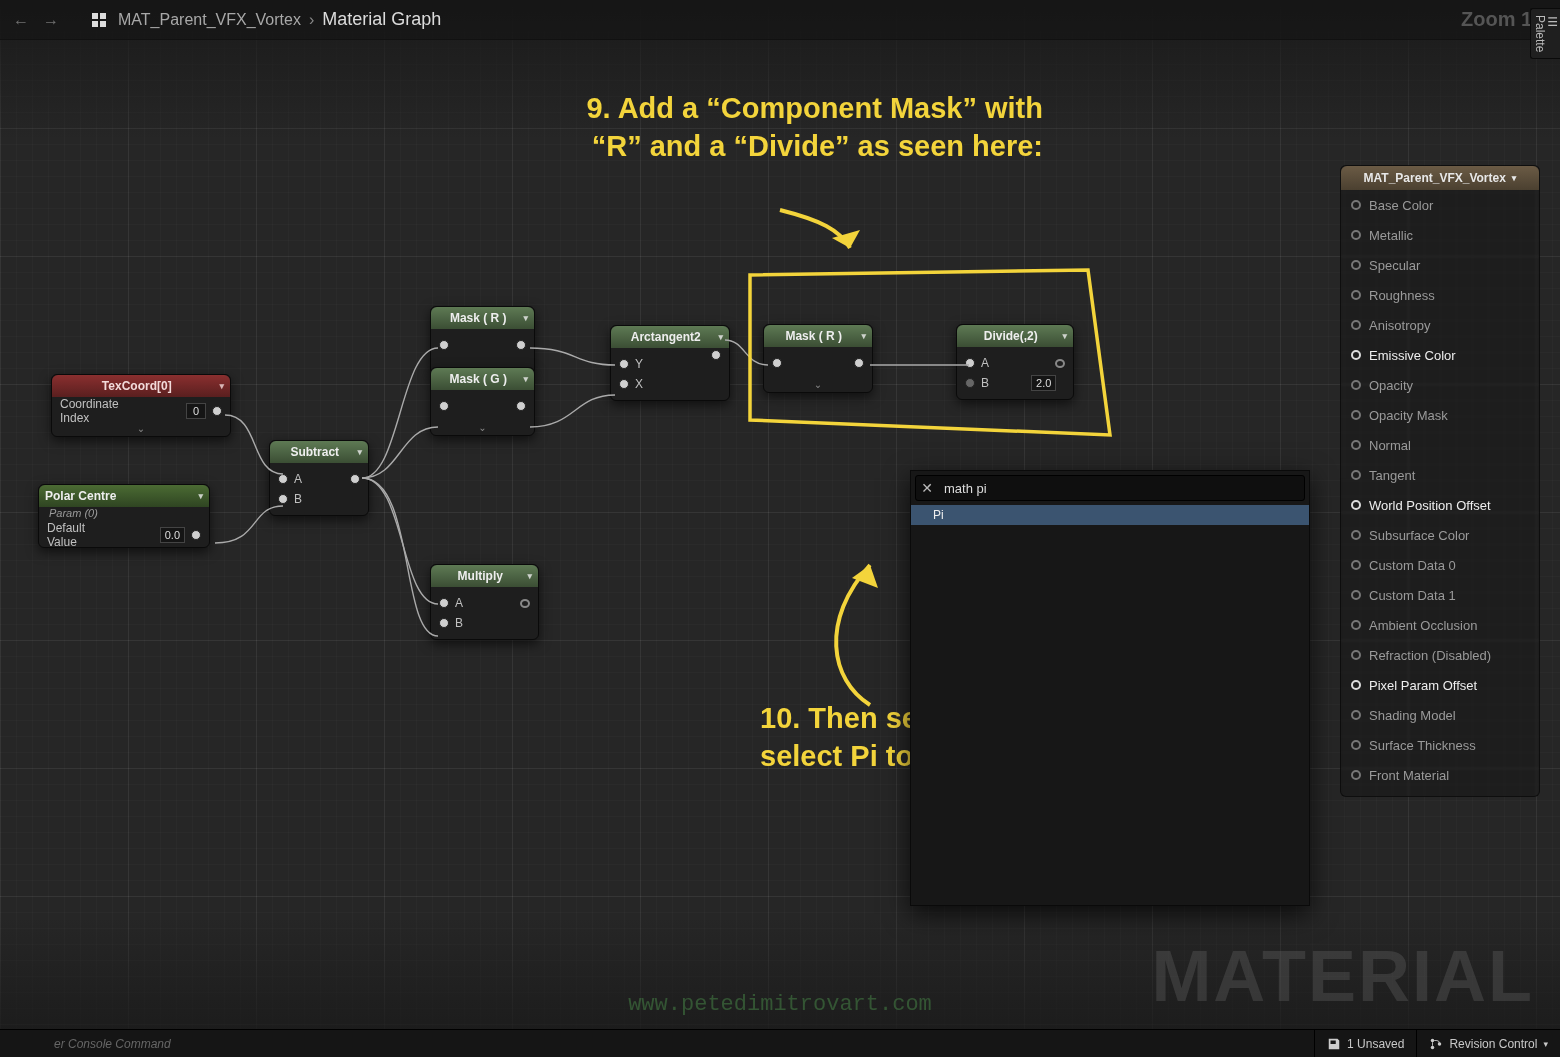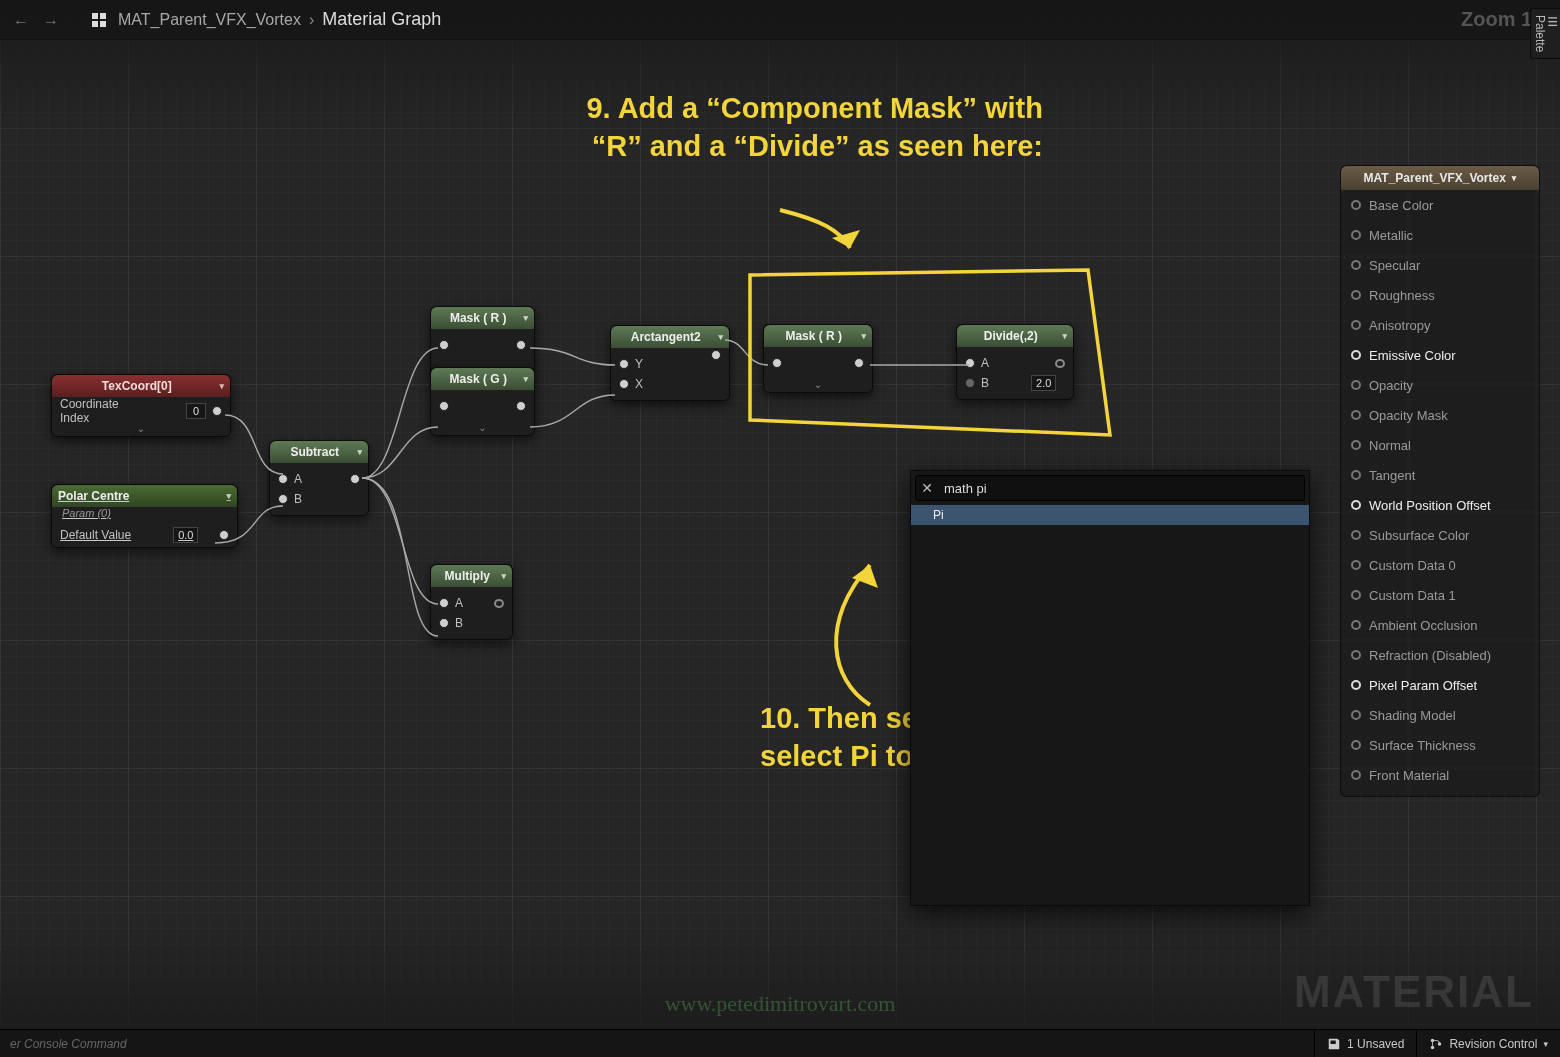--- a/index.html
+++ b/index.html
@@ -74,26 +74,26 @@
   .popup { position:absolute; left:910px; top:470px; width:400px; background:#171717; border:1px solid #0a0a0a; box-shadow:0 8px 24px rgba(0,0,0,.7); z-index:15; }
   .popup-search { display:flex; align-items:center; height:26px; background:#0f0f0f; border:1px solid #000; margin:4px; border-radius:3px; }
   .popup-search .x { width:22px; text-align:center; color:#bbb; cursor:pointer; font-size:14px; }
   .popup-search input { flex:1; background:transparent; border:none; color:#ddd; font-size:13px; padding:0 6px; }
   .popup-cat { padding:2px 8px; font-size:12px; color:#aaa; background:#222; }
   .popup-cat::before { content:"▾ "; font-size:9px; color:#888; }
   .popup-item { padding:3px 22px; font-size:12px; background:#3b5470; color:#eee; }
   .popup-spacer { height:380px; }
 
   
-  .wm-material { position:absolute; right:26px; bottom:40px; font-size:44px; font-weight:800; letter-spacing:2px; color:rgba(120,120,120,.28); font-family:"Arial Black",sans-serif; }
-  .wm-url { position:absolute; left:50%; transform:translateX(-50%); bottom:40px; font-size:22px; color:rgba(70,130,70,.55); font-family:Liberation Serif, serif; }
+  .wm-material { position:absolute; right:26px; bottom:40px; font-size:72px; font-weight:800; letter-spacing:2px; color:rgba(120,120,120,.28); font-family:"Arial Black",sans-serif; }
+  .wm-url { position:absolute; left:50%; transform:translateX(-50%); bottom:40px; font-size:22px; color:rgba(70,130,70,.55); font-family:Liberation Mono, monospace; }
 
   
   .status { position:absolute; left:0; right:0; bottom:0; height:28px; display:flex; align-items:center; background:#151515; border-top:1px solid #000; font-size:12px; color:#999; z-index:20; }
-  .status .console { padding:0 10px; color:#666; font-style:italic; }
+  .status .console { padding:0 10px; color:#666; font-style:italic;margin-left:44px; }
   .status .spacer { flex:1; }
   .status .btn { display:flex; align-items:center; gap:6px; padding:0 12px; height:100%; border-left:1px solid #000; cursor:pointer; color:#c8c8c8; }
   .status .btn svg { width:14px; height:14px; }
 </style>
 </head>
 <body>
 
 <div class="fade-top"></div>
 <div class="fade-bottom"></div>
 
@@ -149,21 +149,21 @@
   <div class="node-body">
     <div class="row">
       <label>Coordinate Index</label>
       <span class="numbox">0</span>
       <span class="pin out filled"></span>
     </div>
   </div>
   <div class="node-footer-chev">⌄</div>
 </div>
 
-<div class="node bignode" style="left:51px; top:484px; width:187px;text-decoration:underline;">
+<div class="node bignode" style="left:38px; top:484px; width:172px;">
   <div class="node-head head-dgreen">
       <span class="title" style="text-align:left;">Polar Centre</span>
       <span class="chev">▾</span>
     </div>
   <div class="param-sub">Param (0)</div>
   <div class="node-body">
     <div class="row">
       <label>Default Value</label>
       <span class="numbox">0.0</span>
       <span class="pin out filled"></span>
@@ -210,21 +210,21 @@
     </div>
   <div class="node-body">
     <div class="row">
         <span class="pin filled"></span>
         <span class="pin out filled"></span>
       </div>
   </div>
   <div class="node-footer-chev">⌄</div>
 </div>
 
-<div class="node" style="left:430px; top:564px; width:83px;">
+<div class="node" style="left:430px; top:564px; width:109px;">
   <div class="node-head head-green">
       <span class="title">Multiply</span>
       <span class="chev">▾</span>
     </div>
   <div class="node-body">
     <div class="row">
         <span class="pin filled"></span>
         <label>A</label>
         <span class="pin out hollow"></span>
       </div>

